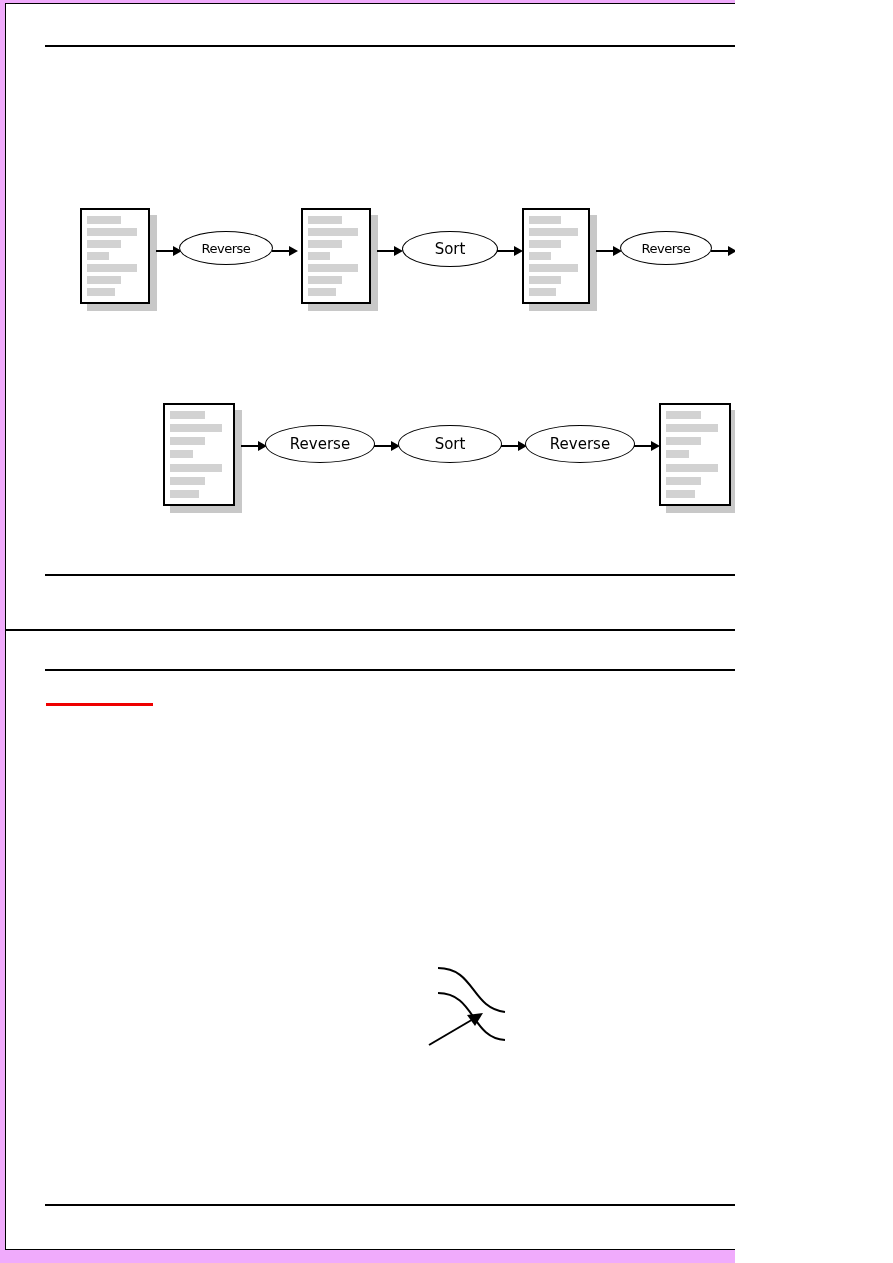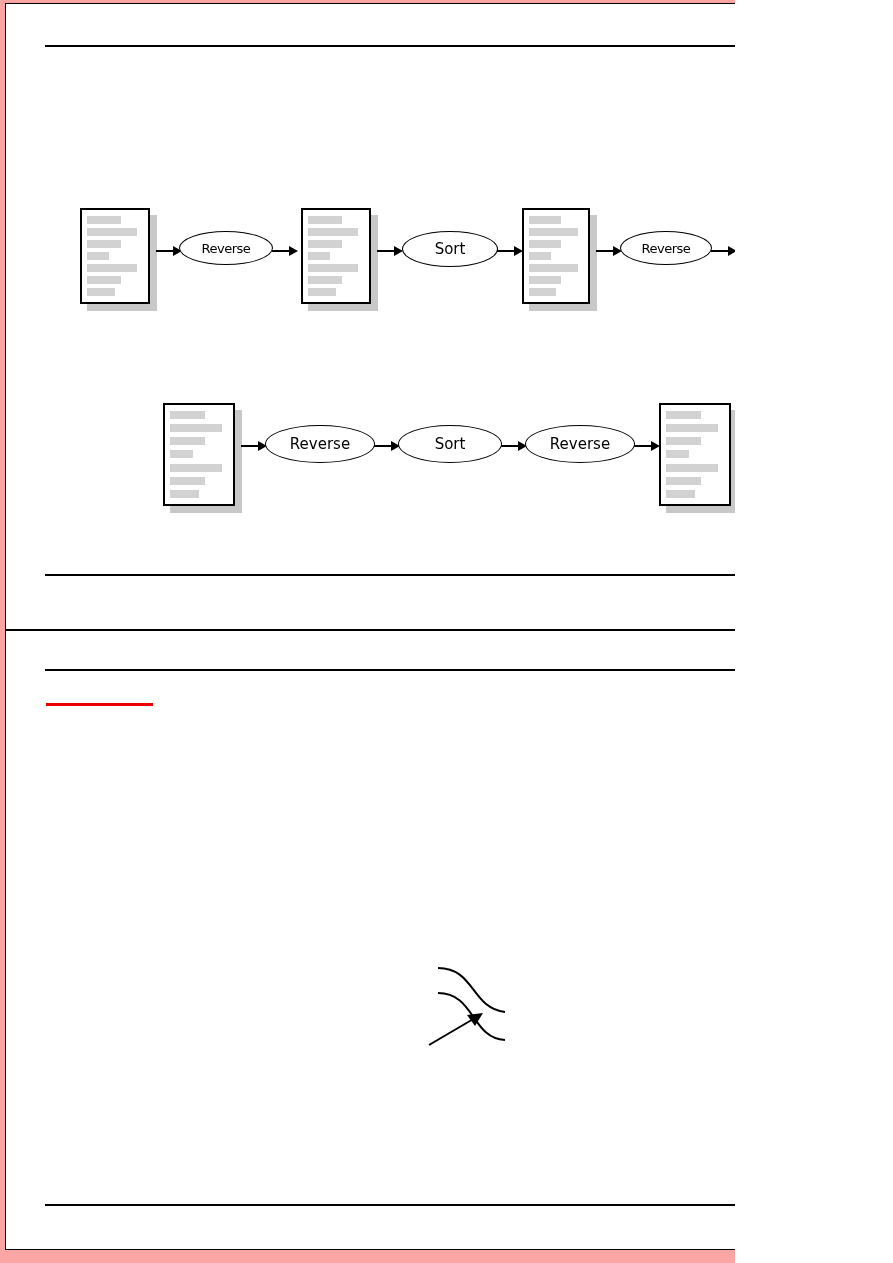--- a/index.html
+++ b/index.html
@@ -7,21 +7,21 @@
     padding: 0;
     background: #ffffff;
   }
   body {
     font-family: "DejaVu Sans", sans-serif;
   }
   .page {
     position: relative;
     width: 735px;
     height: 1263px;
-    background: #fca5a5;
+    background: #f0abfc;
     overflow: hidden;
   }
   
   .slide {
     position: absolute;
     left: 5px;
     box-sizing: border-box;
     border: 1px solid #000000;
     background: #ffffff;
   }

